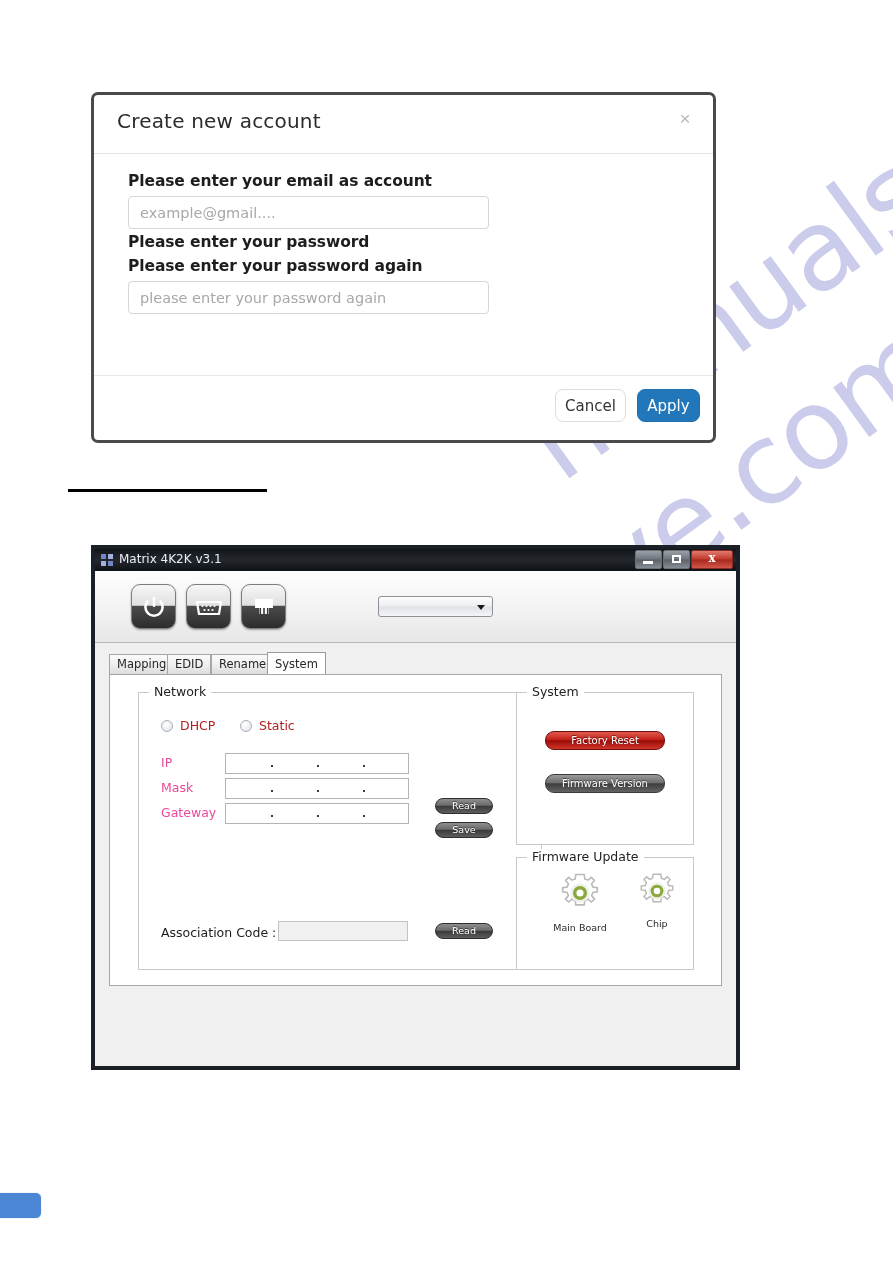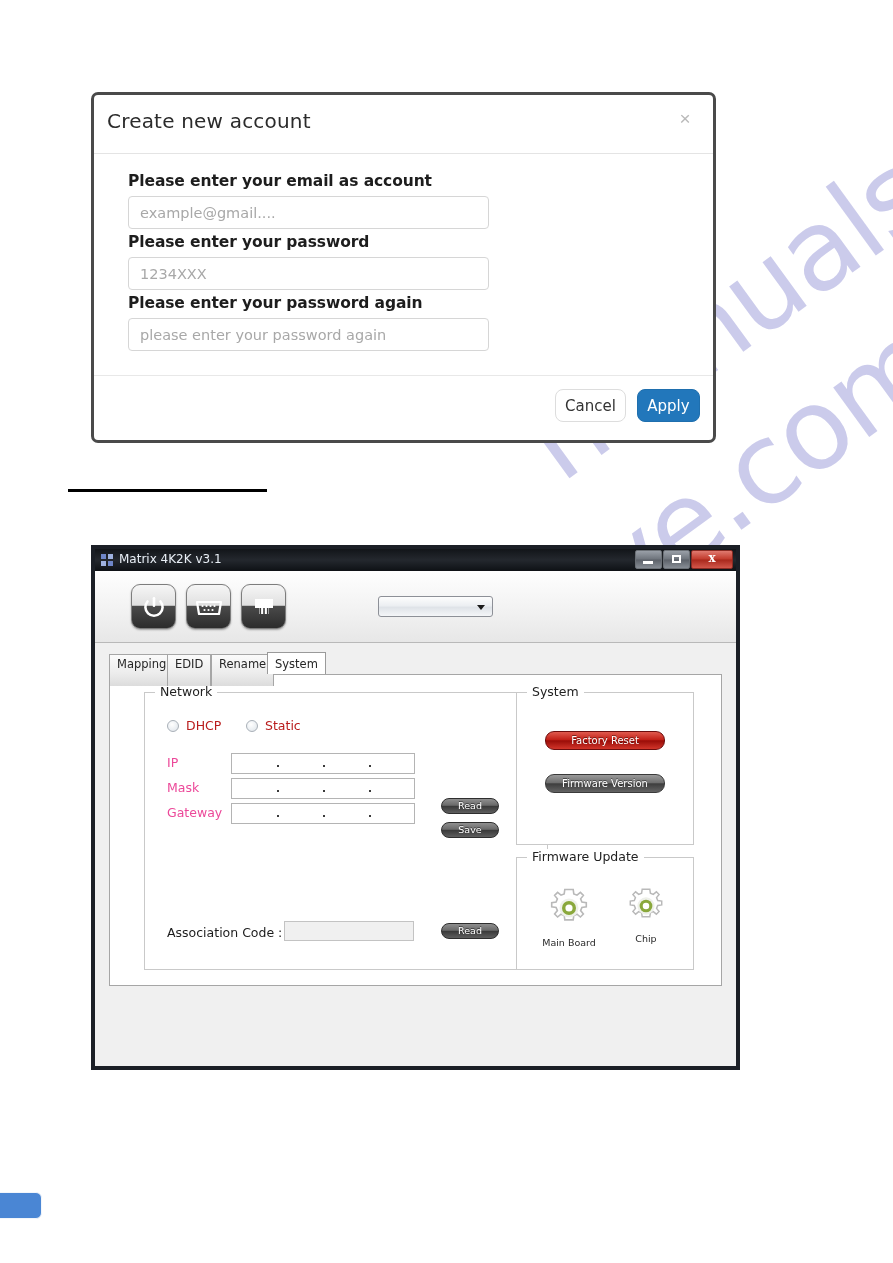--- a/index.html
+++ b/index.html
@@ -48,21 +48,21 @@
     z-index: 10;
   }
   .dialog-header {
     position: relative;
     height: 59px;
     border-bottom: 1px solid #e4e4e4;
     box-sizing: border-box;
   }
   .dialog-title {
     position: absolute;
-    left: 13px; top: 14px;
+    left: 23px; top: 14px;
     font-size: 20px;
     font-weight: 400;
     color: #2b2b2b;
     font-family: "DejaVu Sans", sans-serif;
     letter-spacing: .2px;
   }
   .dialog-close {
     position: absolute;
     right: 17px; top: 13px;
     width: 22px; height: 22px;
@@ -250,21 +250,21 @@
 
   
   .tabstrip {
     position: relative;
     height: 22px;
     margin: 9px 0 0 14px;
     z-index: 3;
   }
   .tab {
     position: absolute; top: 2px;
-    height: 32px; line-height: 19px;
+    height: 20px; line-height: 19px;
     padding: 0 7px;
     font-size: 11.5px;
     color: #262626;
     font-family: "DejaVu Sans", sans-serif;
     background: linear-gradient(to bottom, #fbfbfb 0%, #ececec 60%, #dcdcdc 100%);
     border: 1px solid #a6a6a6;
     border-bottom: none;
     box-sizing: border-box;
     cursor: pointer;
     white-space: nowrap;
@@ -294,21 +294,21 @@
   }
   .gb-title {
     position: absolute;
     top: -9px; left: 10px;
     padding: 0 5px;
     background: #ffffff;
     font-size: 12.5px;
     color: #222222;
     font-family: "DejaVu Sans", sans-serif;
   }
-  .gb-network  { left: 34px;  top: 17px;  width: 404px; height: 278px; }
+  .gb-network  { left: 28px;  top: 17px;  width: 404px; height: 278px; }
   .gb-system   { left: 406px; top: 17px;  width: 178px; height: 153px; }
   .gb-firmware { left: 406px; top: 182px; width: 178px; height: 113px; }
 
   
   .radio-row { position: absolute; left: 22px; top: 23px; }
   .radio-item { position: absolute; white-space: nowrap; cursor: pointer; }
   .radio-item.r1 { left: 0; }
   .radio-item.r2 { left: 79px; }
   .radio-dot {
     display: inline-block;
@@ -412,24 +412,25 @@
     background: linear-gradient(to bottom, #e05a4e 0%, #c32118 45%, #9a0d08 52%, #d2352a 100%);
   }
   .btn-firmver {
     top: 81px;
     background: linear-gradient(to bottom, #9a9a9a 0%, #6f6f6f 45%, #3e3e3e 52%, #636363 100%);
   }
 
   
   .gear-item {
     position: absolute;
-    top: 28px;
+    top: 13px;
     width: 62px;
     text-align: center;
     cursor: pointer;
+    margin-left: 11px;
   }
   .gear-item.g1 { left: 21px; }
   .gear-item.g2 { left: 98px; }
   .gear-cap {
     margin-top: 3px;
     font-size: 9.5px;
     color: #2a2a2a;
     font-family: "DejaVu Sans", sans-serif;
   }
 
@@ -458,21 +459,20 @@
   <div class="dialog-header">
     <div class="dialog-title">Create new account</div>
     <div class="dialog-close">×</div>
   </div>
 
   <div class="dialog-body">
     <div class="field-label">Please enter your email as account</div>
     <input class="text-input" type="text" placeholder="example@gmail...." style="">
 
     <div class="field-label tight">Please enter your password</div>
-    <input class="text-input" type="text" placeholder="1234XXX" style="">
 
     <div class="field-label tight">Please enter your password again</div>
     <input class="text-input" type="text" placeholder="please enter your password again" style="">
   </div>
 
   <div class="dialog-footer">
     <button class="btn-cancel">Cancel</button>
     <button class="btn-apply">Apply</button>
   </div>
 </div>

